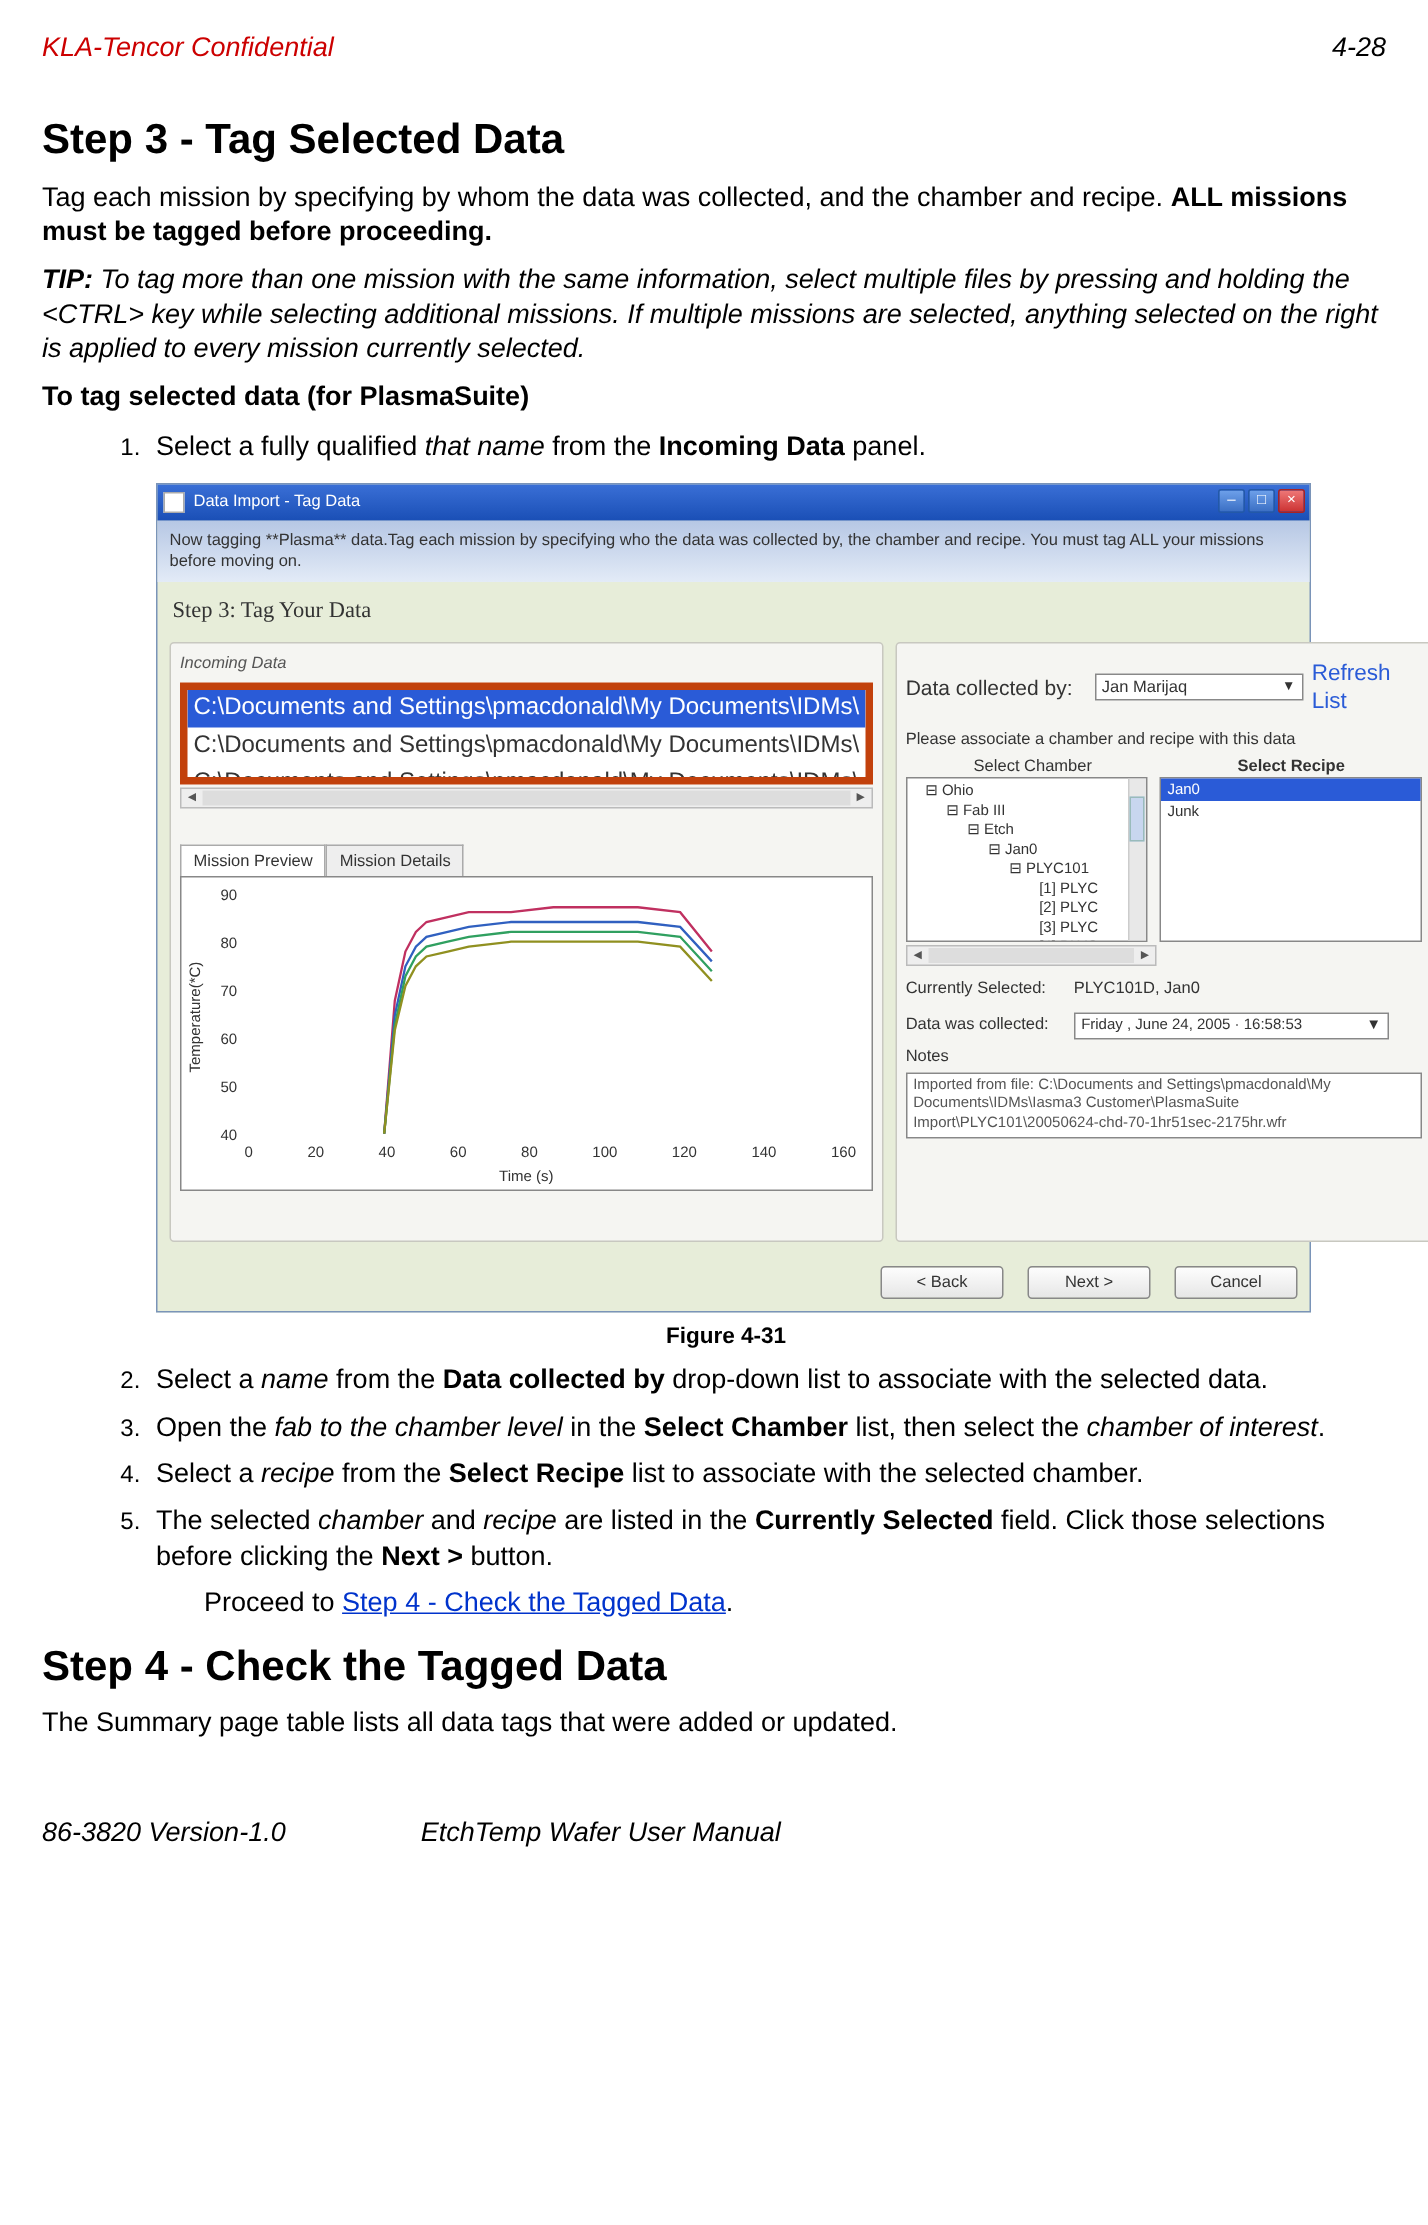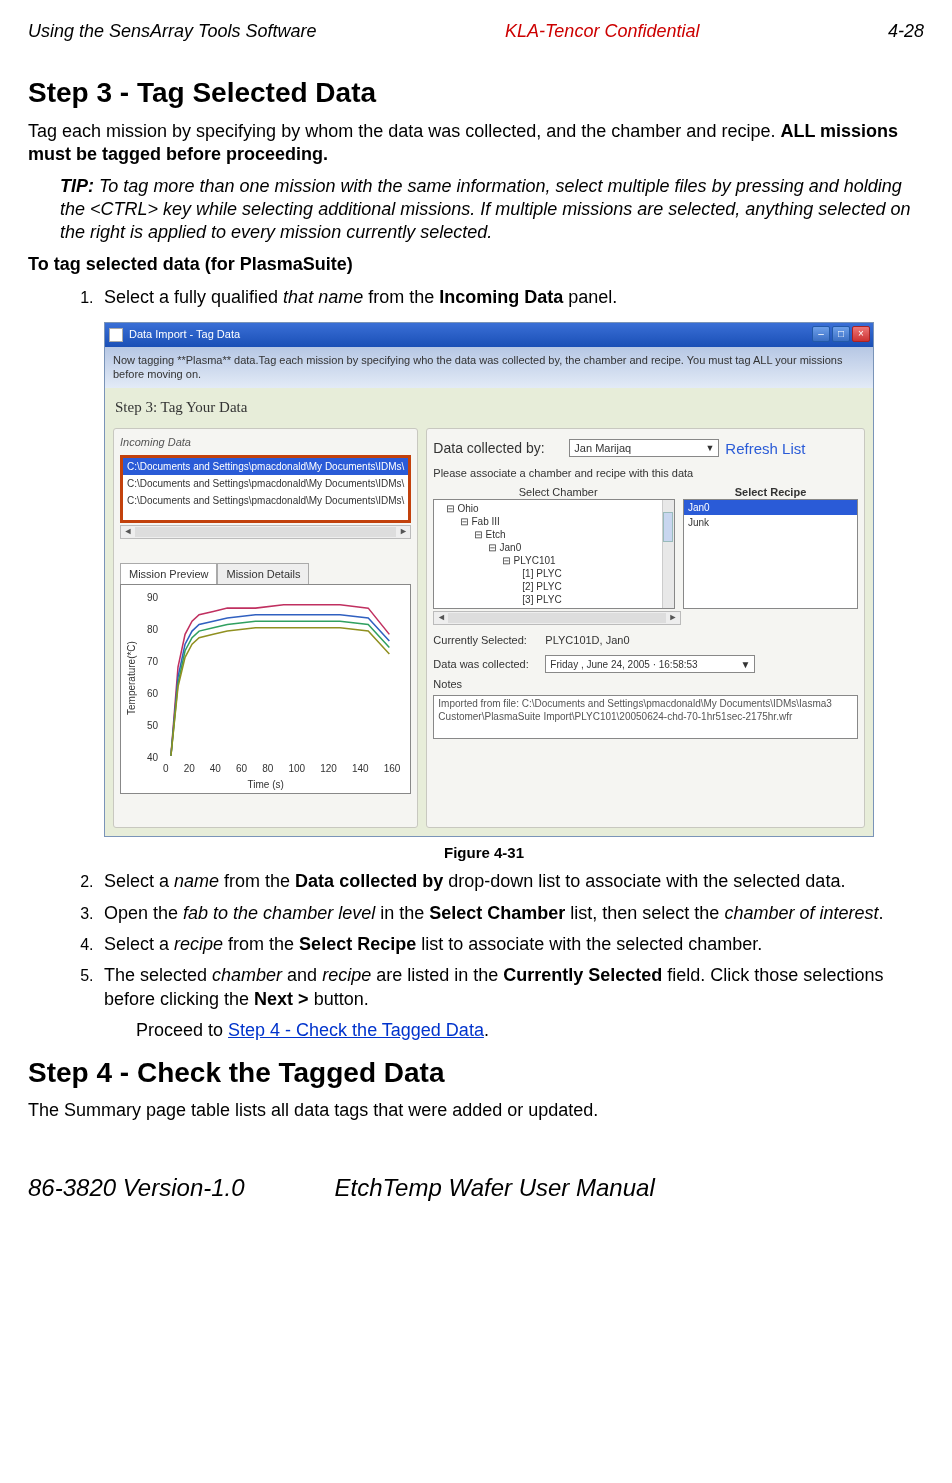--- a/index.html
+++ b/index.html
@@ -19,21 +19,21 @@
       font-size: 18px;
       margin-bottom: 32px;
     }
     .top-header .center { color: #c00; }
     h2 {
       font-size: 28px;
       font-weight: bold;
       margin: 12px 0 8px 0;
     }
     p { margin: 8px 0; }
-    .tip { font-style: italic; margin-left: 32px; }
+    .tip { font-style: italic; }
     .tip-label { font-weight: bold; }
     .subhead { font-weight: bold; }
     ol {
       padding-left: 70px;
       margin: 10px 0;
     }
     ol li {
       margin: 8px 0;
       padding-left: 6px;
       font-size: 18px;
@@ -50,21 +50,21 @@
       font-weight: bold;
       font-size: 15px;
       margin: 3px 0 8px 0;
       padding-right: 60px;
     }
     .proceed { margin-left: 32px; }
     .footer {
       display: flex;
       gap: 90px;
       font-style: italic;
-      font-size: 24px;
+      font-size: 18px;
       margin-top: 50px;
     }
     
     .shot {
       width: 770px;
       border: 1px solid #7a94b8;
       background: #e7edd9;
       font-family: Tahoma, Arial, sans-serif;
       font-size: 11px;
       color: #333;
@@ -118,22 +118,22 @@
       border: 1px solid #c8c8c0;
       border-radius: 3px;
       padding: 6px;
     }
     .panel-left { flex: 0 0 300px; min-height: 400px; }
     .panel-right { flex: 1; min-height: 400px; position: relative; }
     .panel-head {
       font-style: italic; color: #555; font-size: 11px; margin-bottom: 6px;
     }
     .listbox {
-      background: #fff; border: 3px solid #c2410c;
-      height: 68px; overflow: hidden; font-size: 10px;
+      background: #fff; border: 5px solid #c2410c;
+      height: 68px; overflow: hidden; font-size: 16px;
     }
     .listrow { padding: 2px 4px; white-space: nowrap; }
     .listrow.sel { background: #2a5bd7; color: #fff; }
     .tabs {
       margin-top: 24px;
       display: flex;
     }
     .tab {
       border: 1px solid #aaa;
       background: #eee;
@@ -228,21 +228,20 @@
       display: flex; align-items: center; justify-content: space-between;
       height: 14px; background: #eee; border: 1px solid #bbb; margin-top: 2px;
     }
     .hscroll .ar { width: 14px; text-align: center; font-size: 9px; color: #555; }
     .hscroll .track { flex:1; height: 10px; background: #ddd; position: relative; }
   </style>
 </head>
 <body>
 
 <div class="top-header">
-  <span>Using the SensArray Tools Software</span>
   <span class="center">KLA-Tencor Confidential</span>
   <span>4-28</span>
 </div>
 
 <h2>Step 3 - Tag Selected Data</h2>
 
 <p>
   <span>Tag each mission by specifying by whom the data was collected, and the chamber and recipe. </span><span class="b">ALL missions must be tagged before proceeding.</span>
 </p>
 
@@ -373,20 +372,25 @@
               <div class="date-box">
                 <span>Friday   ,    June     24, 2005 · 16:58:53</span>
                 <span style="margin-left:auto">▼</span>
               </div>
             </div>
             <div style="font-size:11px;margin-top:4px">Notes</div>
             <div class="notes-box">Imported from file: C:\Documents and Settings\pmacdonald\My Documents\IDMs\Iasma3 Customer\PlasmaSuite Import\PLYC101\20050624-chd-70-1hr51sec-2175hr.wfr</div>
           </div>
         </div>
 
+        <div class="btn-row">
+          <div class="btn">&lt; Back</div>
+          <div class="btn">Next &gt;</div>
+          <div class="btn">Cancel</div>
+        </div>
       </div>
     </div>
     <div class="figure-caption">Figure 4-31</div>
   </li>
 
   <li>
     <span>Select a </span><span class="em">name</span><span> from the </span><span class="b">Data collected by</span><span> drop-down list to associate with the selected data.</span>
   </li>
 
   <li>

